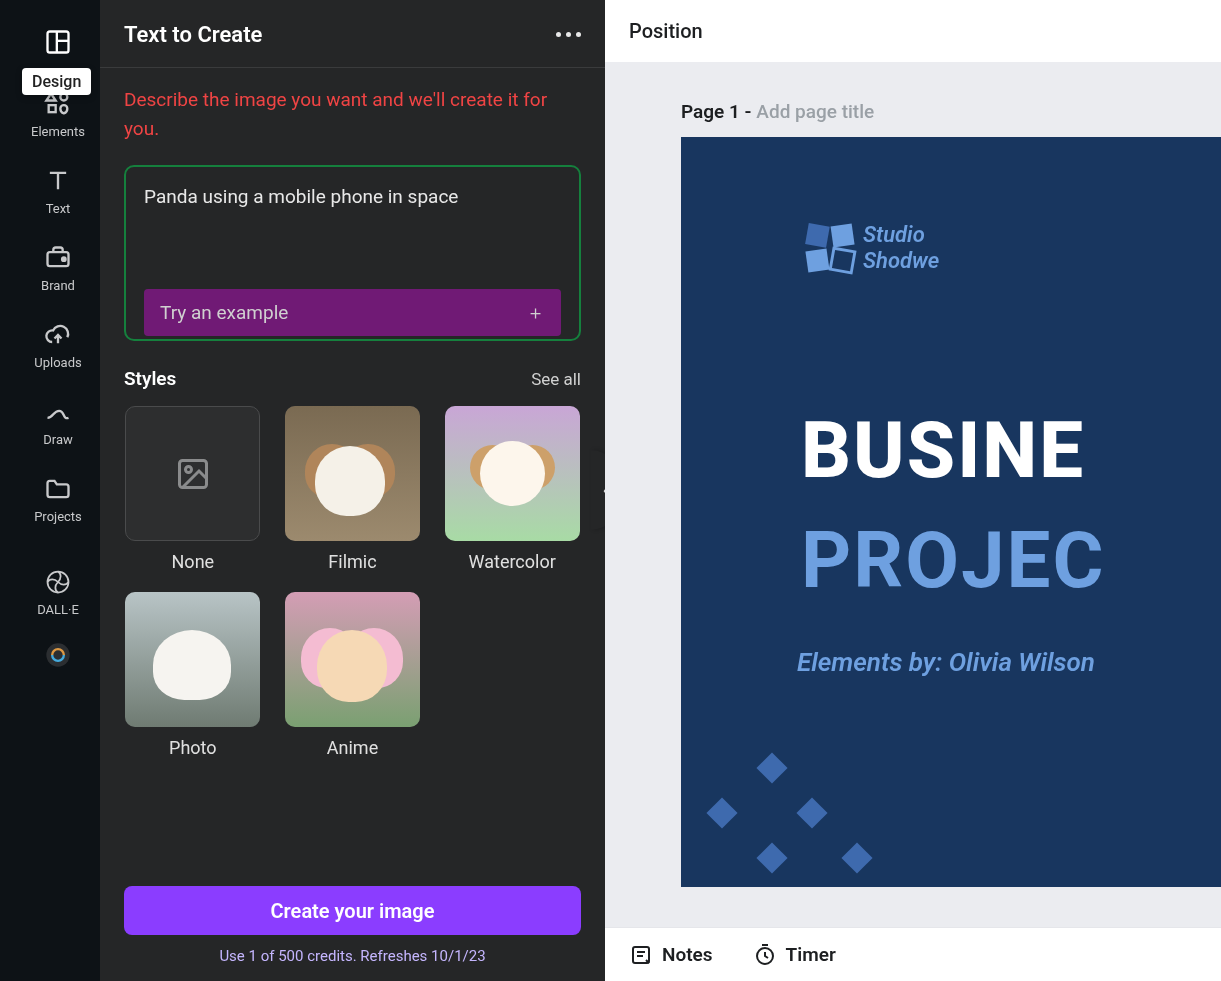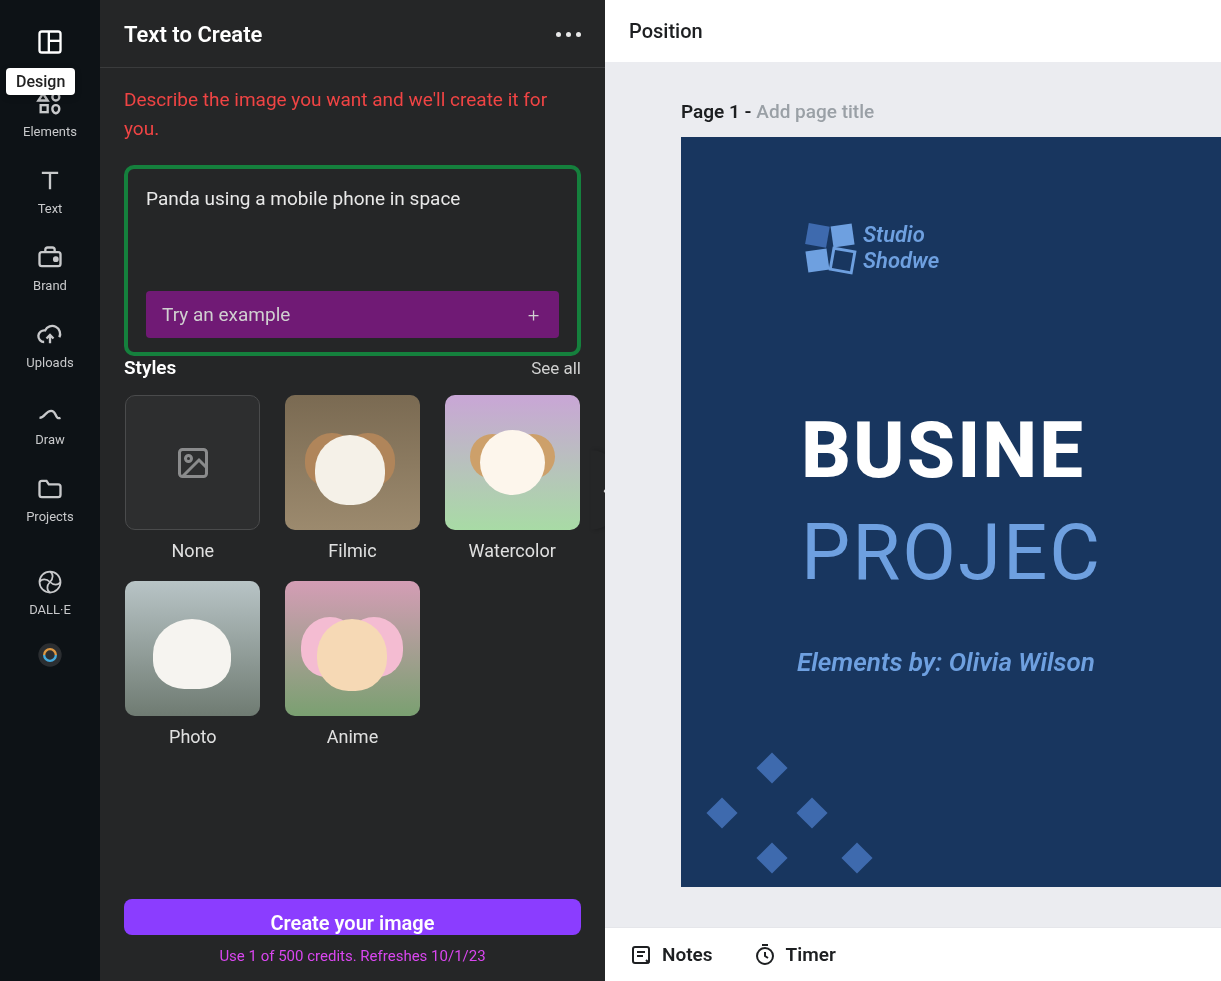--- a/index.html
+++ b/index.html
@@ -15,20 +15,21 @@
   
   .nav-rail {
     width: 100px;
     background: #0d1216;
     display: flex;
     flex-direction: column;
     align-items: center;
     padding-top: 18px;
     flex-shrink: 0;
     color: #c8c9cb;
+    padding-left: 16px;
   }
   .nav-item {
     width: 100%;
     display: flex;
     flex-direction: column;
     align-items: center;
     padding: 10px 0 18px;
     font-size: 13px;
     cursor: pointer;
     position: relative;
@@ -82,23 +83,24 @@
 
   .panel-scroll { flex:1; overflow:auto; padding: 18px 24px 0; }
   .intro-text {
     font-size: 19px;
     line-height: 1.5;
     color: #ef4444;
     margin-bottom: 22px;
   }
 
   .prompt-box {
-    border: 4px solid #15803d;
+    border: 2px solid #15803d;
     border-radius: 10px;
-    padding: 18px 18px 14px;
+    padding: 18px 18px 3px;
+    margin-bottom: 26px;
   }
   .prompt-input {
     width: 100%;
     min-height: 100px;
     background: transparent;
     border: none;
     outline: none;
     color: #e8e8e8;
     font-size: 19px;
     font-family: inherit;
@@ -152,33 +154,33 @@
   .dog-photo { background: linear-gradient(#b8c4c6,#6f7b72); }
   .dog-photo::after{content:"";position:absolute;left:28px;top:38px;width:78px;height:70px;background:#f6f4f0;border-radius:50% 50% 40% 40%;}
   .dog-dreamy { background: radial-gradient(circle at 50% 50%, #3a2a78, #1b1238); }
   .dog-dreamy::before{content:"";position:absolute;left:20px;top:18px;width:95px;height:95px;border-radius:50%;border:6px solid #c9d4ea;background:radial-gradient(#e7dcc9,#b09070);}
   .dog-anime { background: linear-gradient(#d49db5,#7aa071); }
   .dog-anime::after{content:"";position:absolute;left:32px;top:38px;width:70px;height:72px;background:#f6d9b5;border-radius:50% 50% 45% 45%;box-shadow:-22px -8px 0 -6px #f4bcd2, 22px -8px 0 -6px #f4bcd2;}
 
   
   .create-btn {
     margin: 0 24px;
-    height: 36px;
+    height: 49px;
     border-radius: 8px;
     background: #8b3dff;
     color: #fff;
     font-size: 20px;
     font-weight: 600;
-    display:flex;align-items:flex-end;justify-content:center;
+    display:flex;align-items:center;justify-content:center;
     cursor:pointer;
   }
   .credits-text {
     text-align:center;
     font-size: 15px;
-    color:#d946ef;
+    color:#c4b5fd;
     padding: 12px 0 16px;
   }
 
   .collapse-tab {
     position:absolute;
     right:-14px;
     top:450px;
     width:28px;height:80px;
     background:#252627;
     border-radius:0 40px 40px 0;
@@ -222,21 +224,21 @@
     height: 750px;
     background:#18365f;
     position:relative;
     overflow:hidden;
   }
   .brand-row { position:absolute; left:120px; top:82px; display:flex; align-items:center; gap:4px; }
   .brand-logo { width:58px; height:58px; position:relative; }
   .brand-logo svg { width:100%; height:100%; }
   .brand-text { font-size:22px; font-style:italic; color:#6ea0e0; font-weight:600; line-height:1.2; }
   .headline1 { position:absolute; left:120px; top:268px; font-size:78px; font-weight:800; color:#fff; letter-spacing:2px; }
-  .headline2 { position:absolute; left:120px; top:370px; font-size:78px; font-weight:400; color:#6ea0e0; letter-spacing:2px; }
+  .headline2 { position:absolute; left:120px; top:378px; font-size:78px; font-weight:700; color:#6ea0e0; letter-spacing:2px; }
   .presenter  { position:absolute; left:116px; top:510px; font-size:26px; font-style:italic; font-weight:600; color:#6ea0e0; }
   .diamond { position:absolute; width:22px; height:22px; background:#3e6aae; transform:rotate(45deg);} 
 
   .bottombar {
     height:54px;
     display:flex;
     align-items:center;
     gap:40px;
     padding: 0 24px;
     border-top:1px solid #e5e6ea;

